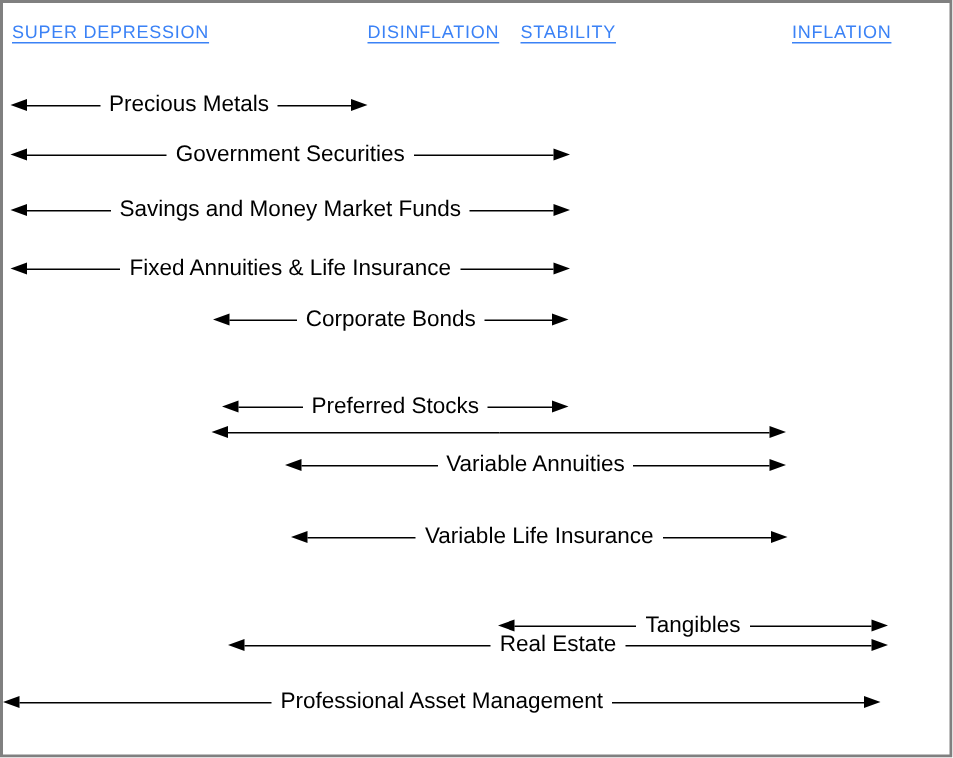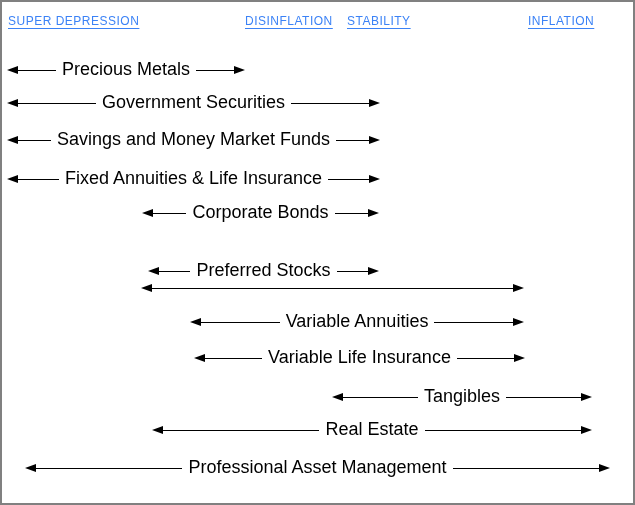--- a/index.html
+++ b/index.html
@@ -48,21 +48,21 @@
     border-right: 11px solid #000000;
   }
   .row .ah.right {
     border-top: 4.5px solid transparent;
     border-bottom: 4.5px solid transparent;
     border-left: 11px solid #000000;
   }
   .row .lbl {
     flex: 0 0 auto;
     padding: 0 6px;
-    font-size: 18px;
+    font-size: 15px;
     color: #000000;
     white-space: nowrap;
     transform: translateY(-1px);
   }
 </style>
 </head>
 <body>
 
 <div class="frame">
   <div id="headers">
@@ -113,49 +113,49 @@
     <span class="lbl">Preferred Stocks</span>
     <span class="line"></span>
     <span class="ah right"></span>
   </div>
       <div class="row" style="left: 139px; top: 277px; width: 383px;">
     <span class="ah left"></span>
     <span class="line"></span>
     <span class="line"></span>
     <span class="ah right"></span>
   </div>
-      <div class="row" style="left: 188px; top: 311px; width: 334px; text-align: right;">
+      <div class="row" style="left: 188px; top: 299px; width: 334px; text-align: right;">
     <span class="ah left"></span>
     <span class="line"></span>
     <span class="lbl">Variable Annuities</span>
     <span class="line"></span>
     <span class="ah right"></span>
   </div>
       <div class="row" style="left: 192px; top: 347px; width: 331px;">
     <span class="ah left"></span>
     <span class="line"></span>
     <span class="lbl">Variable Life Insurance</span>
     <span class="line"></span>
     <span class="ah right"></span>
   </div>
-      <div class="row" style="left: 330px; top: 386px; width: 260px;">
+      <div class="row" style="left: 330px; top: 406px; width: 260px;">
     <span class="ah left"></span>
     <span class="line"></span>
     <span class="lbl">Tangibles</span>
     <span class="line"></span>
     <span class="ah right"></span>
   </div>
       <div class="row" style="left: 150px; top: 419px; width: 440px; justify-content: flex-end;">
     <span class="ah left"></span>
     <span class="line"></span>
     <span class="lbl">Real Estate</span>
     <span class="line"></span>
     <span class="ah right"></span>
   </div>
-      <div class="row" style="left: 23px; top: 457px; width: 585px;">
+      <div class="row" style="left: 0; top: 457px; width: 585px;">
     <span class="ah left"></span>
     <span class="line"></span>
     <span class="lbl">Professional Asset Management</span>
     <span class="line"></span>
     <span class="ah right"></span>
   </div>
     </div>
 </div>
 
 </body></html>

